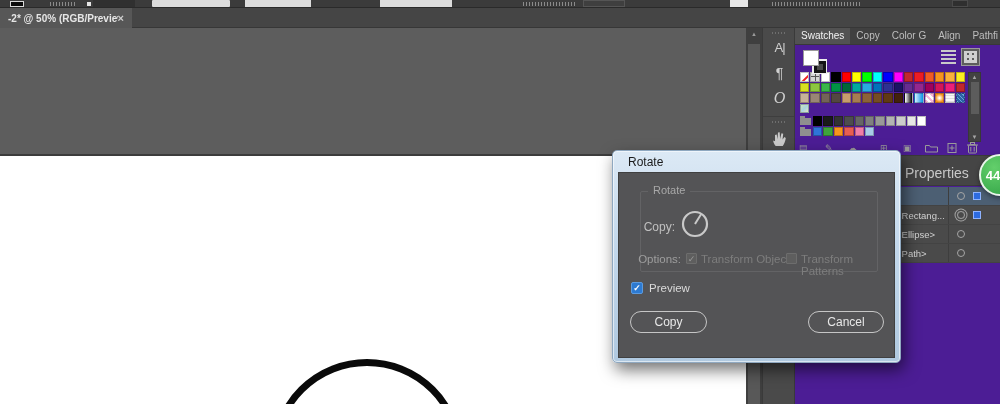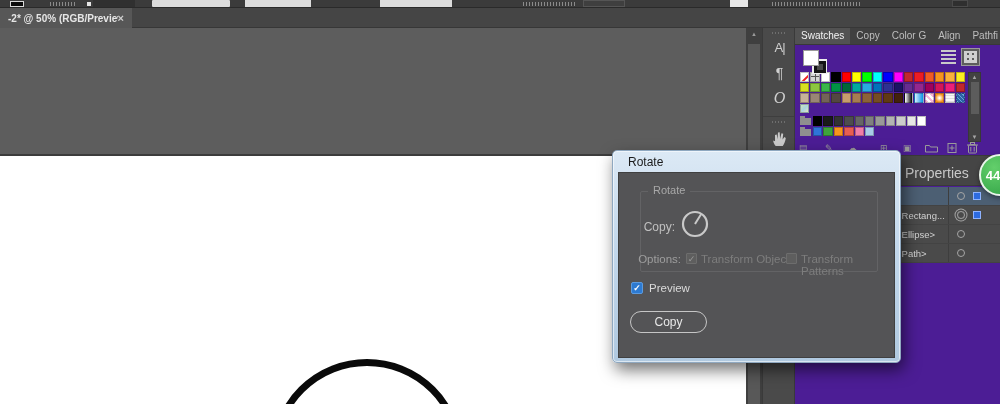--- a/index.html
+++ b/index.html
@@ -365,20 +365,21 @@
           </svg>
       </div>
       <div class="optlbl">Options:</div>
       <div class="cb c1">✓</div>
       <div class="dislbl l1">Transform Objects</div>
       <div class="cb c2"></div>
       <div class="dislbl l2">Transform Patterns</div>
       <div class="cb preview">✓</div>
       <div class="prevlbl">Preview</div>
       <div class="dbtn copy">Copy</div>
+      <div class="dbtn cancel">Cancel</div>
     </div>
   </div>
 
   <div class="badge">
       <span>44</span>
     </div>
 
 </div>
 
 </body></html>

